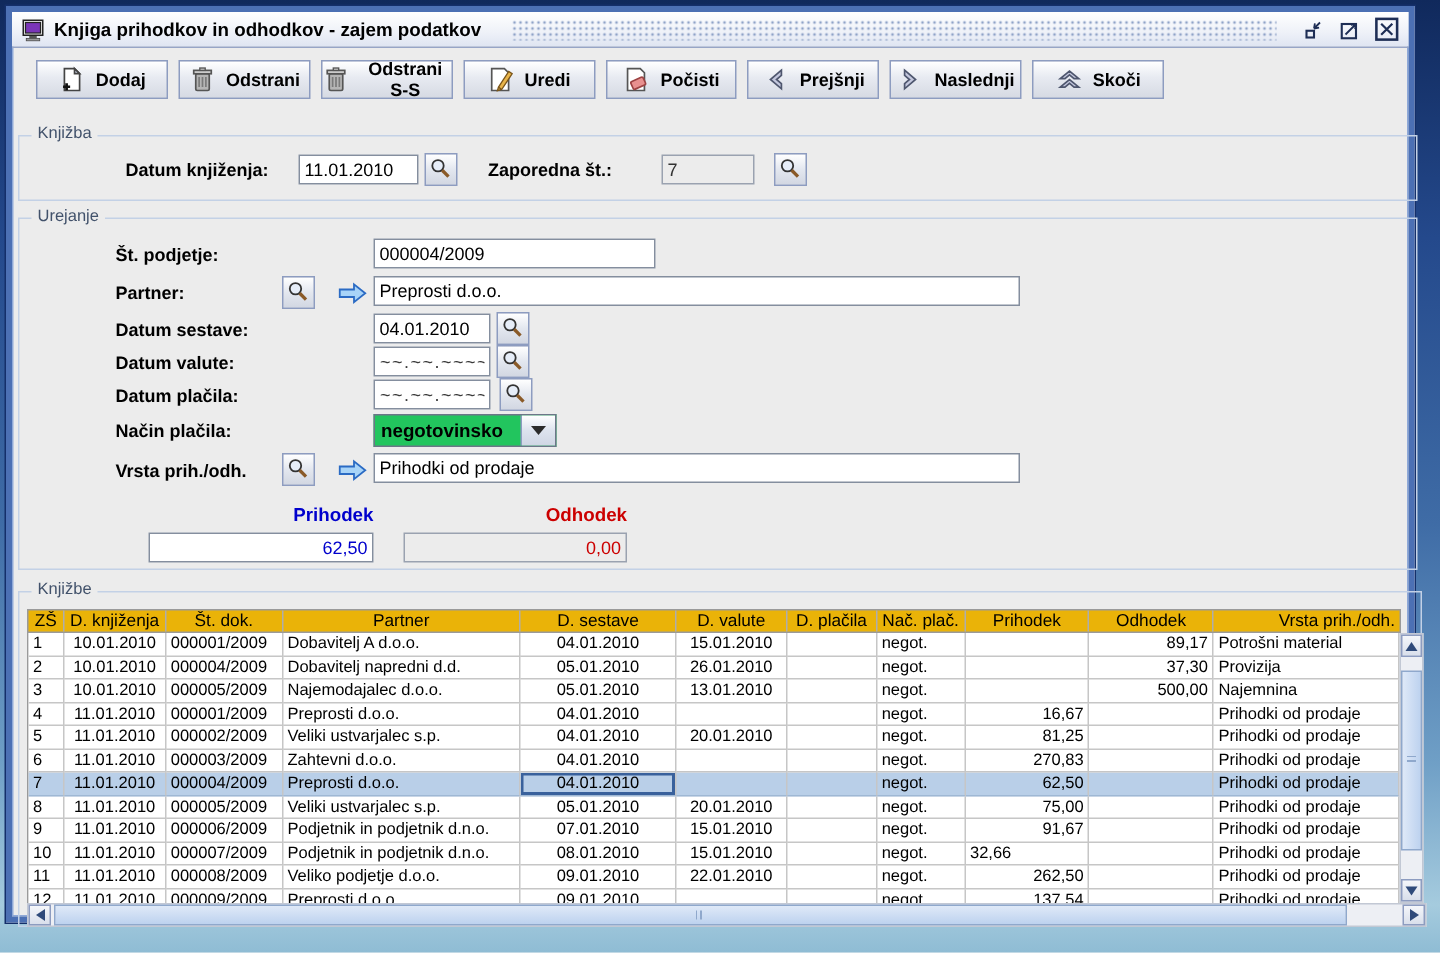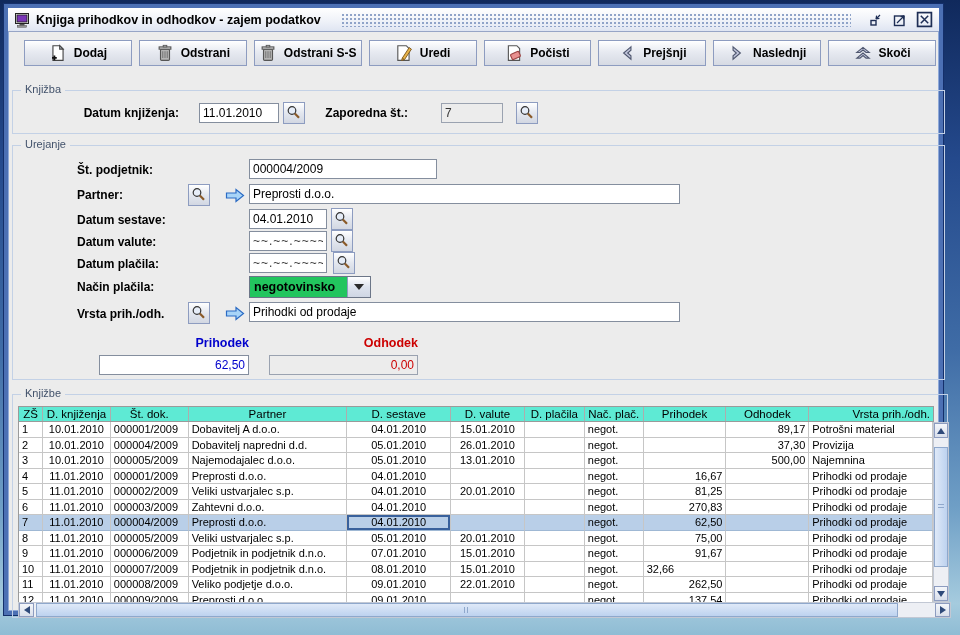--- a/index.html
+++ b/index.html
@@ -17,21 +17,21 @@
   .titlebar { position:absolute; left:0; top:0; width:100%; height:24px;
     background:linear-gradient(180deg,#ffffff, #eef1f8 60%, #dfe5f2);
     border-bottom:1px solid #97a5c6; display:flex; align-items:center; padding:0 6px; gap:6px; }
   .titlebar .apptitle { font-weight:bold; font-size:12.5px; white-space:nowrap; }
   .title-dots { flex:1; height:14px; margin:0 10px 0 14px;
     background-image:radial-gradient(circle,#8fa3c8 0.9px, transparent 1.1px);
     background-size:4px 4px; }
   .winbtn { width:18px; height:18px; display:flex; align-items:center; justify-content:center; cursor:default; }
 
   
-  .toolbar { position:absolute; left:16px; top:32px; width:912px; height:26px; display:flex; gap:7px; }
+  .toolbar { position:absolute; left:16px; top:32px; width:752px; height:26px; display:flex; gap:7px; }
   .tbtn { flex:1; display:flex; align-items:center; justify-content:center; gap:7px;
     background:linear-gradient(180deg,#ffffff,#e7eaf1 45%,#d6dae3);
     border:1px solid #8d9cc0; box-shadow:inset 0 1px 0 #fff; font-weight:bold; font-size:12px; }
   .tbtn .ico { display:flex; width:18px; height:18px; }
 
   
   .group { position:absolute; border:1px solid #c3d1e6; }
   .group-label { position:absolute; top:-8px; left:8px; background:#ececec; padding:0 4px;
     font-size:11px; color:#42526b; }
 
@@ -49,21 +49,21 @@
   .combo .cval { flex:1; font-weight:bold; font-size:12.5px; line-height:20px; padding:0 4px; }
   .combo .cbtn { width:23px; border-left:1px solid #8d9cc0;
     background:linear-gradient(180deg,#fff,#dde3ee 50%,#cfd6e4);
     display:flex; align-items:center; justify-content:center; }
   .tri-down { width:0; height:0; border-left:5px solid transparent; border-right:5px solid transparent; border-top:6px solid #2b2b2b; }
 
   .amount-label { position:absolute; font-weight:bold; font-size:12.5px; text-align:right; }
 
   
   .table-wrap { position:absolute; left:5px; top:11px; width:916px; }
-  .thead { display:flex; height:16px; background:#5eead4; border:1px solid #9a9a9a; border-bottom:1px solid #9a9a9a; }
+  .thead { display:flex; height:16px; background:#eab308; border:1px solid #9a9a9a; border-bottom:1px solid #9a9a9a; }
   .th { font-size:11.5px; line-height:14px; padding:0 3px; border-right:1px solid #adadad; overflow:hidden; white-space:nowrap; }
   .th:last-child { border-right:none; }
   .tbody { height:180px; overflow:hidden; border-left:1px solid #9a9a9a; border-right:1px solid #9a9a9a; background:#fff; }
   .tr { display:flex; height:15.5px; background:#fff; }
   .tr.selected { background:#b9cfe8; }
   .td { font-size:11px; line-height:14px; padding:0 3px; border-right:1px solid #c6c6c6; border-bottom:1px solid #c6c6c6; overflow:hidden; white-space:nowrap; }
   .tr.selected .td { border-bottom-color:#9fb8d4; }
   .td.focus { box-shadow:inset 0 0 0 2px #39619c; }
 
   
@@ -215,21 +215,21 @@
         <svg width="16" height="16" viewBox="0 0 16 16">
             <circle cx="6" cy="5.5" r="3.8" fill="#e6edf8" stroke="#333" stroke-width="1.2"></circle>
             <line x1="8.8" y1="8.5" x2="13" y2="12.8" stroke="#8a5a28" stroke-width="2.2"></line>
           </svg>
       </span>
     </div>
 
     <div class="group" style="left:4px; top:137px; width:933px; height:235px;">
       <span class="group-label">Urejanje</span>
 
-      <span class="flabel" style="left:64px; top:14px;">Št. podjetnik:</span>
+      <span class="flabel" style="left:64px; top:14px;">Št. podjetje:</span>
       <input class="tf" style="left: 236px; top: 13px; width: 188px;" value="000004/2009">
 
       <span class="flabel" style="left:64px; top:39px;">Partner:</span>
       <span class="sqbtn" style="left:175px; top:38px;">
         <svg width="16" height="16" viewBox="0 0 16 16">
             <circle cx="6" cy="5.5" r="3.8" fill="#e6edf8" stroke="#333" stroke-width="1.2"></circle>
             <line x1="8.8" y1="8.5" x2="13" y2="12.8" stroke="#8a5a28" stroke-width="2.2"></line>
           </svg>
       </span>
       <span class="arrow-ind" style="left:212px; top:41px;">

